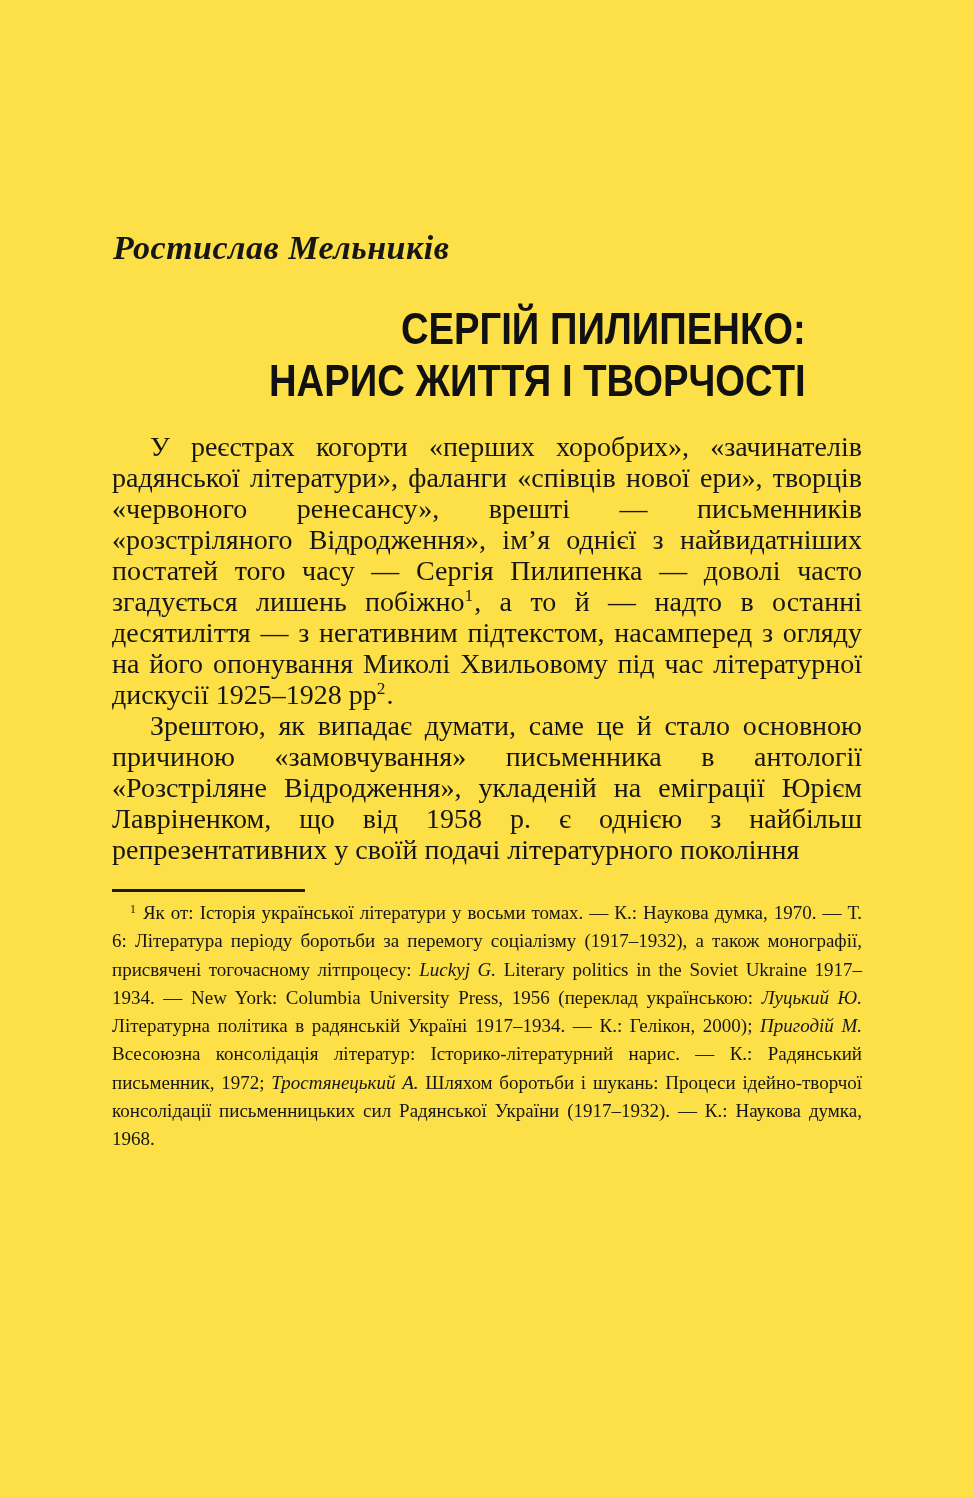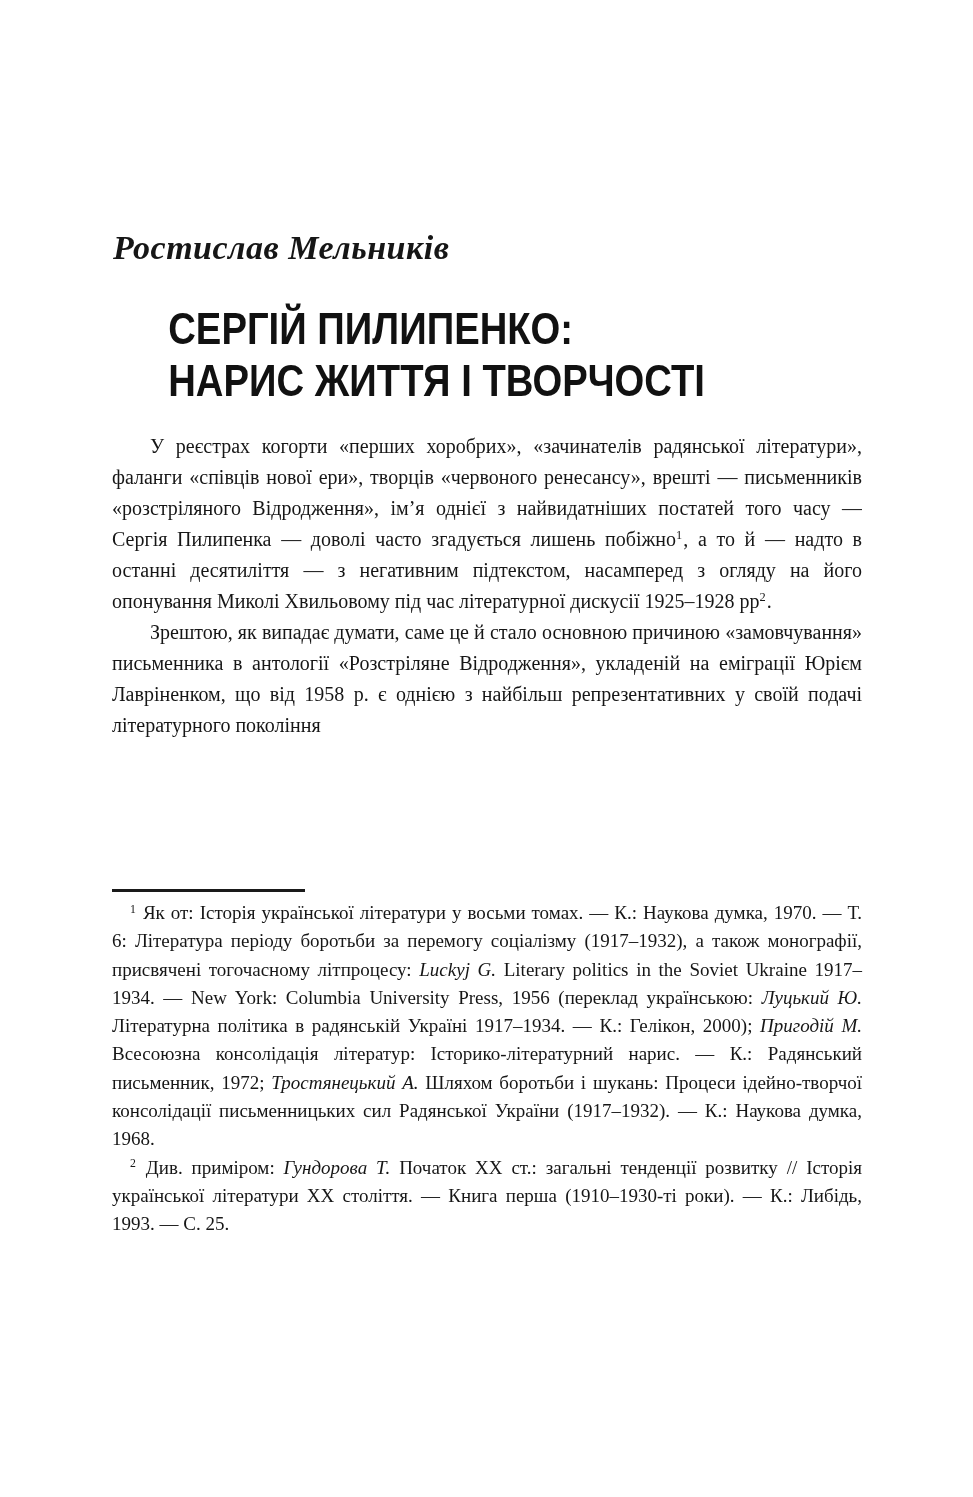--- a/index.html
+++ b/index.html
@@ -5,42 +5,42 @@
   html, body {
     margin: 0;
     padding: 0;
     background: #e8e8e8;
   }
   .page {
     position: relative;
     width: 973px;
     height: 1497px;
     margin: 0 auto;
-    background: #ffffff;
+    background: #fde047;
     color: #161616;
     overflow: hidden;
   }
   .author {
     position: absolute;
     top: 229px;
     left: 113px;
     font-family: "Liberation Serif", "DejaVu Serif", serif;
     font-style: italic;
     font-weight: bold;
     font-size: 34px;
     letter-spacing: 0.5px;
     white-space: nowrap;
   }
   .title {
     position: absolute;
     top: 303px;
     left: 112px;
     width: 750px;
     margin: 0;
-    text-align: left;
+    text-align: right;
     font-family: "Liberation Sans", "DejaVu Sans", sans-serif;
     font-weight: bold;
     font-size: 45px;
     line-height: 52px;
     letter-spacing: 0px;
     color: #111111;
   }
   .title-line {
     display: block;
     transform: scaleX(0.85);
@@ -48,21 +48,21 @@
     white-space: nowrap;
   }
   .body-text {
     position: absolute;
     top: 431px;
     left: 112px;
     width: 750px;
     max-height: 450px;
     overflow: hidden;
     font-family: "Liberation Serif", "DejaVu Serif", serif;
-    font-size: 20px;
+    font-size: 28px;
     line-height: 31px;
     text-align: justify;
     color: #161616;
   }
   .para {
     margin: 0;
     text-indent: 38px;
   }
   .footnote-rule {
     position: absolute;
@@ -112,16 +112,15 @@
 
   <div class="body-text">
     <p class="para"><span>У реєстрах когорти «перших хоробрих», «зачинателів радянської літератури», фаланги «співців нової ери», творців «червоного ренесансу», врешті — письменників «розстріляного Відродження», імʼя однієї з найвидатніших постатей того часу — Сергія Пилипенка — доволі часто згадується лишень побіжно</span><span class="sup">1</span><span>, а то й — надто в останні десятиліття — з негативним підтекстом, насамперед з огляду на його опонування Миколі Хвильовому під час літературної дискусії 1925–1928 рр</span><span class="sup">2</span><span>.</span></p>
     <p class="para"><span>Зрештою, як випадає думати, саме це й стало основною причиною «замовчування» письменника в антології «Розстріляне Відродження», укладеній на еміграції Юрієм Лавріненком, що від 1958 р. є однією з найбільш репрезентативних у своїй подачі літературного покоління</span></p>
   </div>
 
   <div class="footnote-rule"></div>
 
   <div class="footnotes">
     <p class="footnote"><span class="sup">1</span><span> Як от: Історія української літератури у восьми томах. — К.: Наукова думка, 1970. — Т. 6: Література періоду боротьби за перемогу соціалізму (1917–1932), а також монографії, присвячені тогочасному літпроцесу: </span><span class="italic">Luckyj G.</span><span> Literary politics in the Soviet Ukraine 1917–1934. — New York: Columbia University Press, 1956 (переклад українською: </span><span class="italic">Луцький Ю.</span><span> Літературна політика в радянській Україні 1917–1934. — К.: Гелікон, 2000); </span><span class="italic">Пригодій М.</span><span> Всесоюзна консолідація літератур: Історико-літературний нарис. — К.: Радянський письменник, 1972; </span><span class="italic">Тростянецький А.</span><span> Шляхом боротьби і шукань: Процеси ідейно-творчої консолідації письменницьких сил Радянської України (1917–1932). — К.: Наукова думка, 1968.</span></p>
-    <p class="footnote"><span class="sup">2</span><span> Див. приміром: </span><span class="italic">Гундорова Т.</span><span> Початок ХХ ст.: загальні тенденції розвитку // Історія української літератури ХХ століття. — Книга перша (1910–1930-ті роки). — К.: Либідь, 1993. — С. 25.</span></p>
   </div>
 
 </div>
 
 </body></html>

